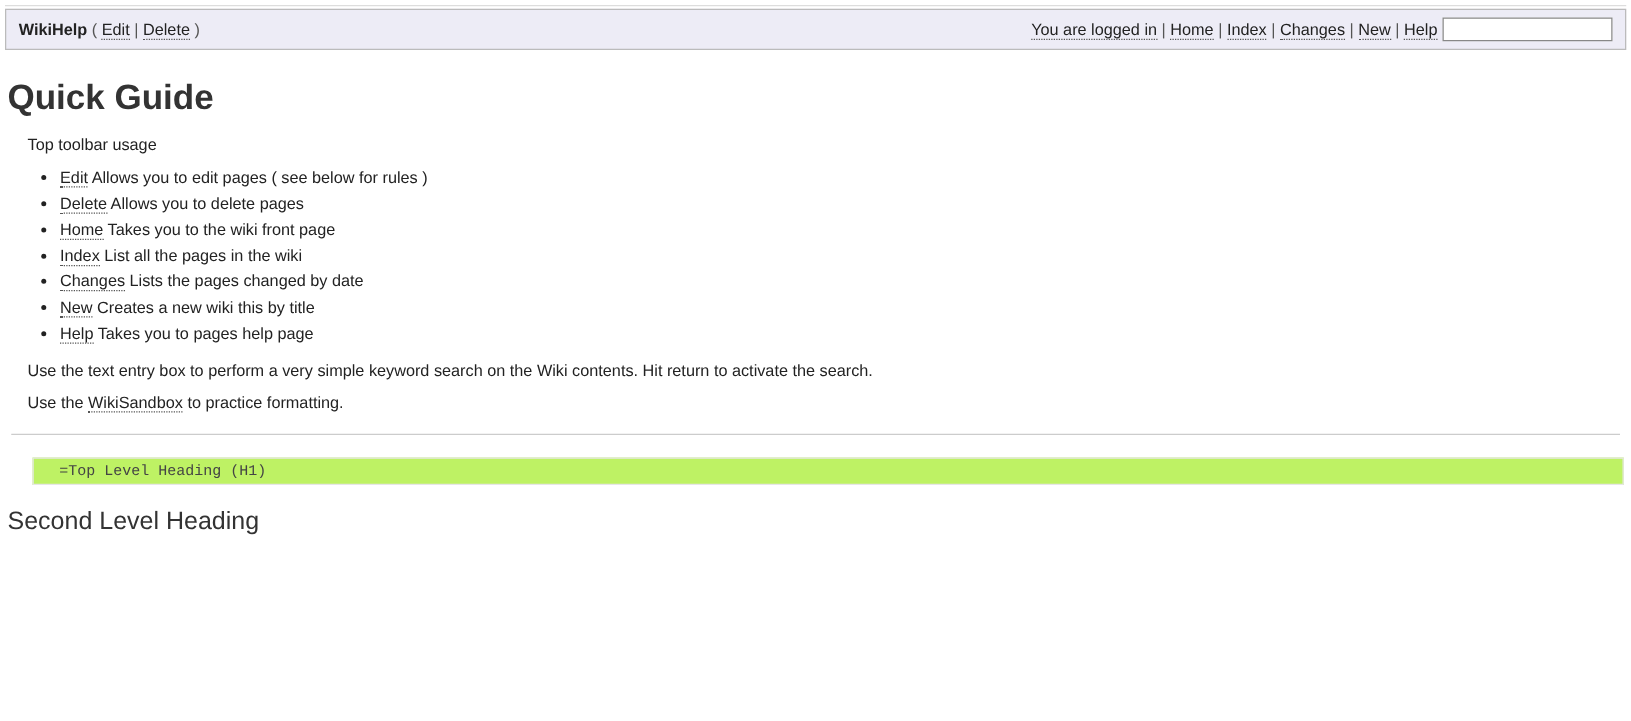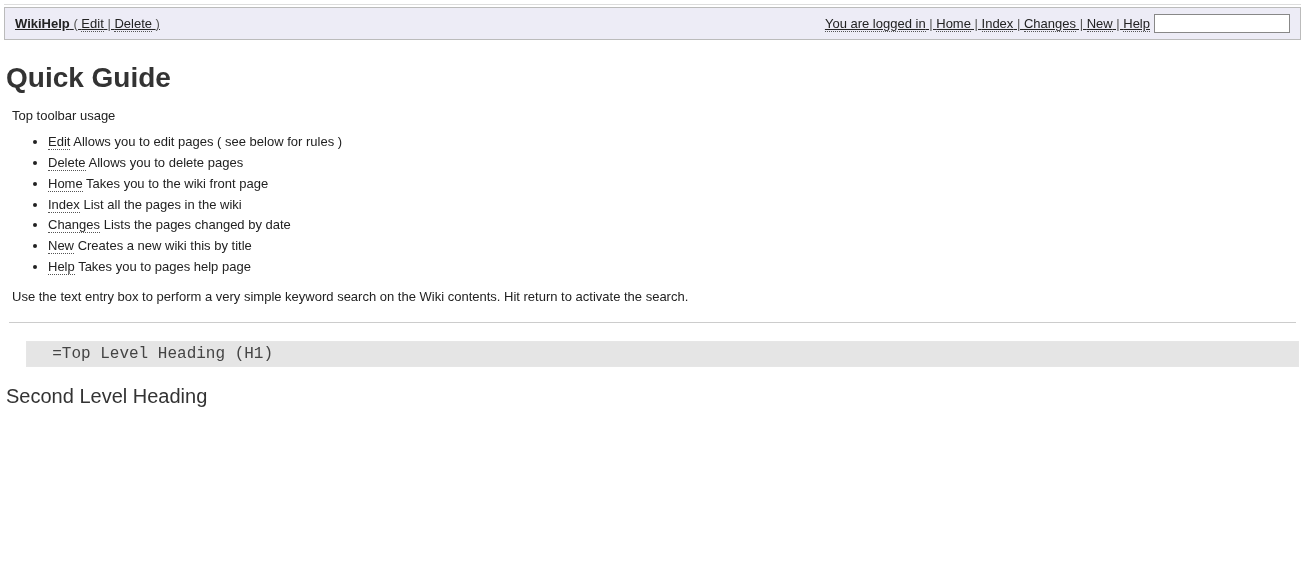--- a/index.html
+++ b/index.html
@@ -14,21 +14,20 @@
     background: #edecf6;
     border: 1px solid #bbb;
     padding: 6px 10px;
     display: flex;
     justify-content: space-between;
     align-items: center;
     font-size: 13px;
   }
   .topbar .left, .topbar .right {
     white-space: nowrap;
-    text-decoration: underline;
   }
   .topbar .right {
     display: flex;
     align-items: center;
   }
   .sep {
     color: #555;
   }
   a, .wikilink {
     color: #222;
@@ -53,40 +52,40 @@
     color: #333;
     margin: 22px 0 14px 0;
   }
   h2.sub {
     font-size: 20px;
     font-weight: normal;
     color: #333;
     margin: 18px 0 10px 0;
   }
   p {
-    margin: 10px 6px;
+    margin: 10px 16px;
   }
   ul {
     margin: 8px 0 12px 0;
     padding-left: 42px;
   }
   li {
     margin: 2px 0;
     line-height: 1.45;
   }
   hr {
     border: none;
     border-top: 1px solid #ccc;
     margin: 18px 3px;
   }
   pre.codeblock {
-    background: #e5e5e5;
+    background: #bef264;
     color: #444;
     font-family: "Courier New", monospace;
-    font-size: 16px;
+    font-size: 12px;
     padding: 3px 6px;
     margin: 8px 0 10px 20px;
     border: 1px solid #e6e6e6;
   }
   .content {
     padding: 0 2px;
   }
   .outer {
     border-top: 1px solid #ddd;
     padding-top: 2px;
@@ -131,20 +130,21 @@
     <li><a class="wikilink">Delete</a><span> Allows you to delete pages</span></li>
     <li><a class="wikilink">Home</a><span> Takes you to the wiki front page</span></li>
     <li><a class="wikilink">Index</a><span> List all the pages in the wiki</span></li>
     <li><a class="wikilink">Changes</a><span> Lists the pages changed by date</span></li>
     <li><a class="wikilink">New</a><span> Creates a new wiki this by title</span></li>
     <li><a class="wikilink">Help</a><span> Takes you to pages help page</span></li>
   </ul>
 
   <p>Use the text entry box to perform a very simple keyword search on the Wiki contents. Hit return to activate the search.</p>
 
+  <p><span>Use the </span><a class="wikilink">WikiSandbox</a><span> to practice formatting.</span></p>
 
   <hr>
 
 
 
   <pre class="codeblock">  =Top Level Heading (H1)</pre>
 
   <h2 class="sub">Second Level Heading</h2>
 </div>
 </div>

